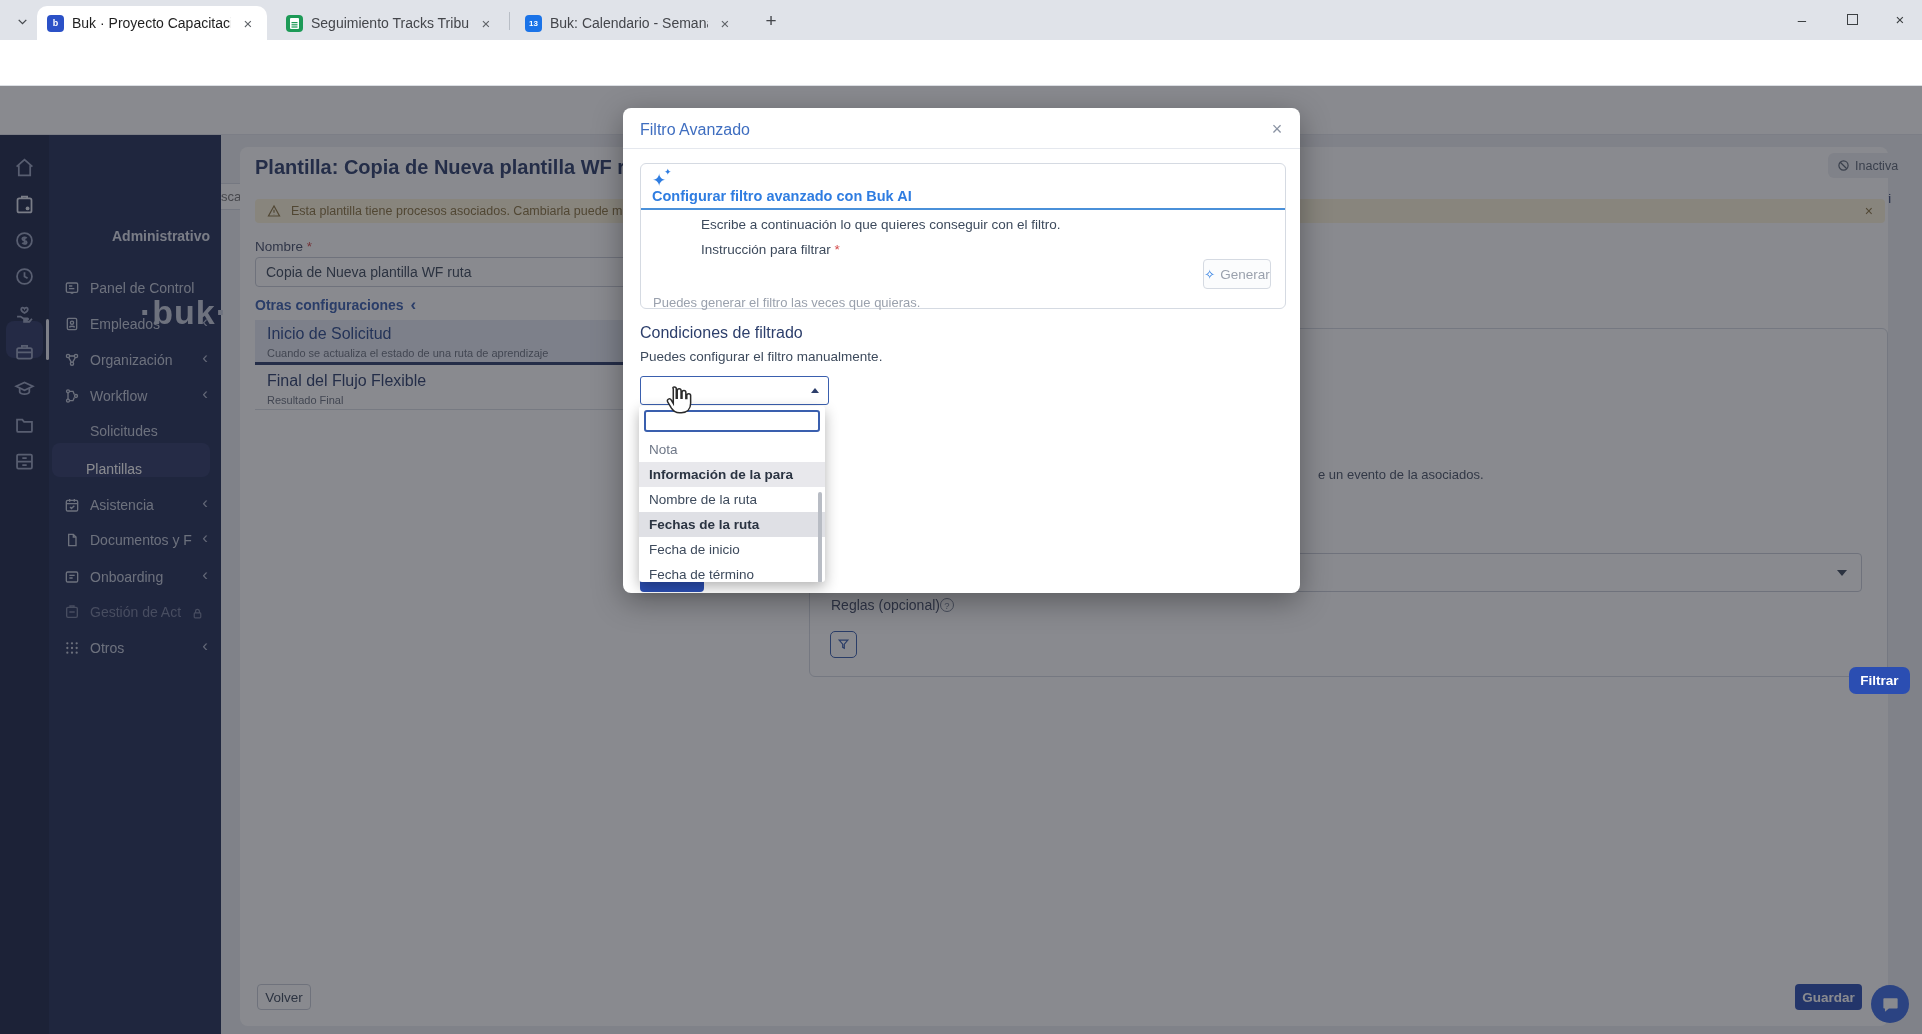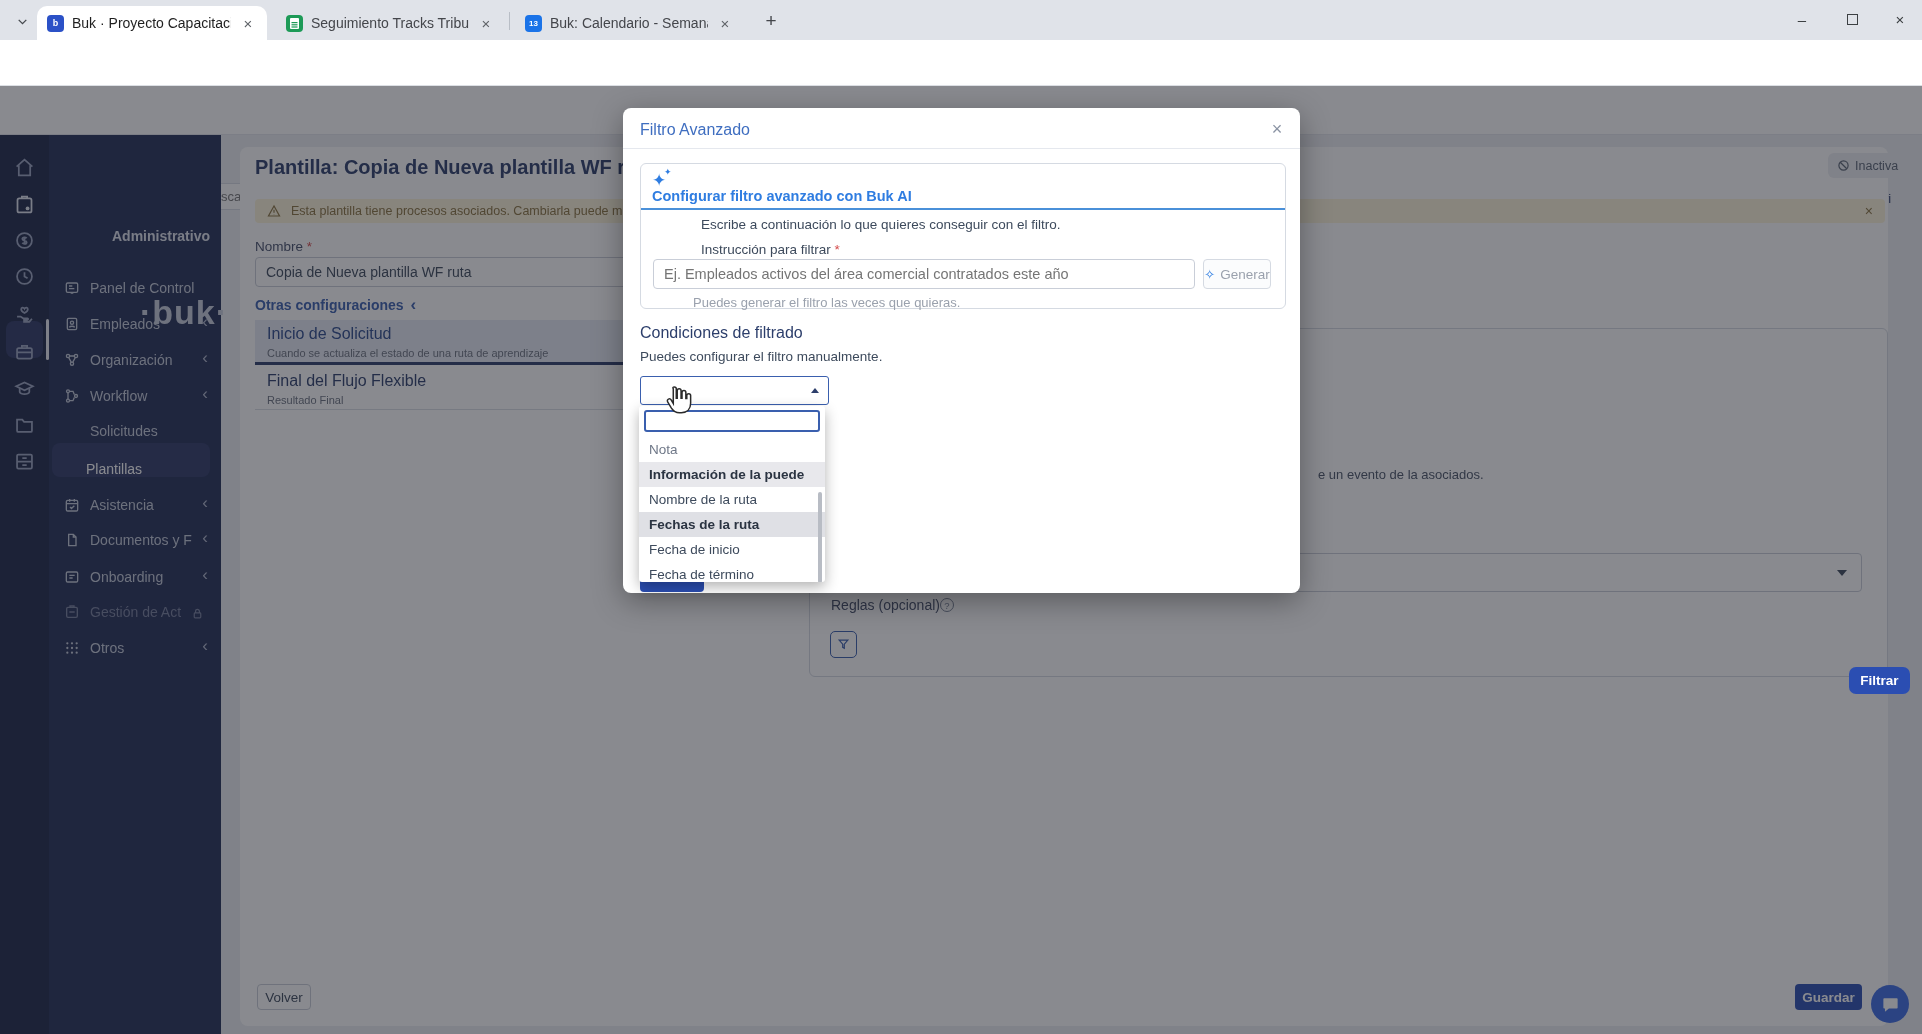--- a/index.html
+++ b/index.html
@@ -97,21 +97,21 @@
   #modal { left:623px; top:108px; width:677px; height:485px; background:#fff; border-radius:8px; z-index:20;
     box-shadow:0 8px 30px rgba(0,0,0,.35); }
   #modal-title { left:17px; top:13px; font-size:16px; color:#3f6ec0; }
   #modal-close { left:643px; top:10px; width:22px; height:22px; display:flex; align-items:center;
     justify-content:center; color:#8a93a3; font-size:18px; }
   #modal-hr { left:0; top:40px; width:677px; height:1px; background:#e5e8ee; }
   #ai-box { left:17px; top:55px; width:646px; height:146px; border:1px solid #d5dae2; border-radius:6px; }
   #ai-title { font-size:14.5px; font-weight:bold; color:#2f7de1; }
   #ai-hr { left:0; top:44px; width:644px; height:2px; background:#4a90d9; }
   .ai-text { font-size:13.5px; color:#3d4a5c;margin-left:48px; }
-  .hint { font-size:13px; color:#9aa1ad;margin-left:40px; }
+  .hint { font-size:13px; color:#9aa1ad; }
   #gen-btn { left:562px; top:95px; width:68px; height:30px; border:1px solid #d5dae2; border-radius:4px;
     background:#fbfcfd; display:flex; align-items:center; justify-content:center; gap:5px;
     color:#9aa1ad; font-size:13.5px; }
   #cond-title { left:17px; top:216px; font-size:16px; color:#2c3e6b; }
   #cond-sub { left:17px; top:241px; font-size:13.5px; color:#3d4a5c; }
   #msel { left:17px; top:268px; width:189px; height:29px; border:1px solid #3a5fae; border-radius:3px;
     background:#fff; display:flex; align-items:center; justify-content:flex-end; padding-right:9px; }
   .up-caret { width:0; height:0; border-left:4px solid transparent; border-right:4px solid transparent;
     border-bottom:5px solid #2c3e6b; }
   #dd-panel { left:639px; top:406px; width:186px; height:176px; background:#fff; border-radius:3px; z-index:22;
@@ -519,42 +519,41 @@
     <div class="abs" id="modal-hr"></div>
 
     <div class="abs" id="ai-box">
       <div class="abs" style="left:11px;top:6px;color:#2f7de1;font-size:17px">✦<span style="position:absolute;left:12px;top:-3px;font-size:9px">✦</span></div>
       <div class="abs" id="ai-title" style="left:11px;top:24px">Configurar filtro avanzado con Buk AI</div>
       <div class="abs" id="ai-hr"></div>
       <div class="abs ai-text" style="left:12px;top:53px">Escribe a continuación lo que quieres conseguir con el filtro.</div>
       <div class="abs ai-text" style="left:12px;top:78px">
         <span>Instrucción para filtrar</span> <span class="req">*</span>
       </div>
-      <input class="abs tfield" style="left: 12px; top: 95px; width: 542px; height: 30px; font-size: 14.5px;" placeholder="Ej. Empleados activos del área comercial contratados este año">
       <div class="abs" id="gen-btn">
         <span style="color:#2f7de1;font-size:13px">✧</span>
         <span>Generar</span>
       </div>
       <div class="abs hint" style="left:12px;top:131px">Puedes generar el filtro las veces que quieras.</div>
     </div>
 
     <div class="abs" id="cond-title">Condiciones de filtrado</div>
     <div class="abs" id="cond-sub">Puedes configurar el filtro manualmente.</div>
     <div class="abs" id="msel">
       <span class="up-caret"></span>
     </div>
     <div class="abs btn btn-primary" id="filtrar-btn">Filtrar</div>
   </div>
 
   <div class="abs" id="sliver-btn"></div>
 
   <div class="abs" id="dd-panel">
     <input id="dd-search" style="">
     <div class="opt opt-muted" style="top:31px">Nota</div>
-    <div class="opt opt-group" style="top:56px">Información de la puede</div>
+    <div class="opt opt-group" style="top:56px">Información de la para</div>
     <div class="opt" style="top:81px">Nombre de la ruta</div>
     <div class="opt opt-group opt-hl" style="top:106px">Fechas de la ruta</div>
     <div class="opt" style="top:131px">Fecha de inicio</div>
     <div class="opt" style="top:156px">Fecha de término</div>
     <div id="dd-scroll"></div>
   </div>
 
   <div class="abs" id="cursor">
     <svg width="30" height="32" viewBox="0 0 32 34">
         <path d="M11 3c1.2 0 2.1.9 2.1 2.1V15h1V7.2c0-1.2.9-2.1 2.1-2.1s2 .9 2 2.1V15h1V9c0-1.2.9-2.1 2.1-2.1S23.3 7.8 23.3 9v6.5h1v-3.2c0-1.2.9-2.1 2.1-2.1s2 .9 2 2.1v8.2c0 6.3-3.9 10-9.9 10h-2c-3.9 0-6.7-1.9-8.6-4.9l-4-6.7c-.6-1-.3-2.3.8-2.9 1-.6 2.3-.2 2.9.8l2.3 3.9V5.1C8.9 3.9 9.8 3 11 3z" fill="#ffffff" stroke="#2a2a2a" stroke-width="1.6"></path>

